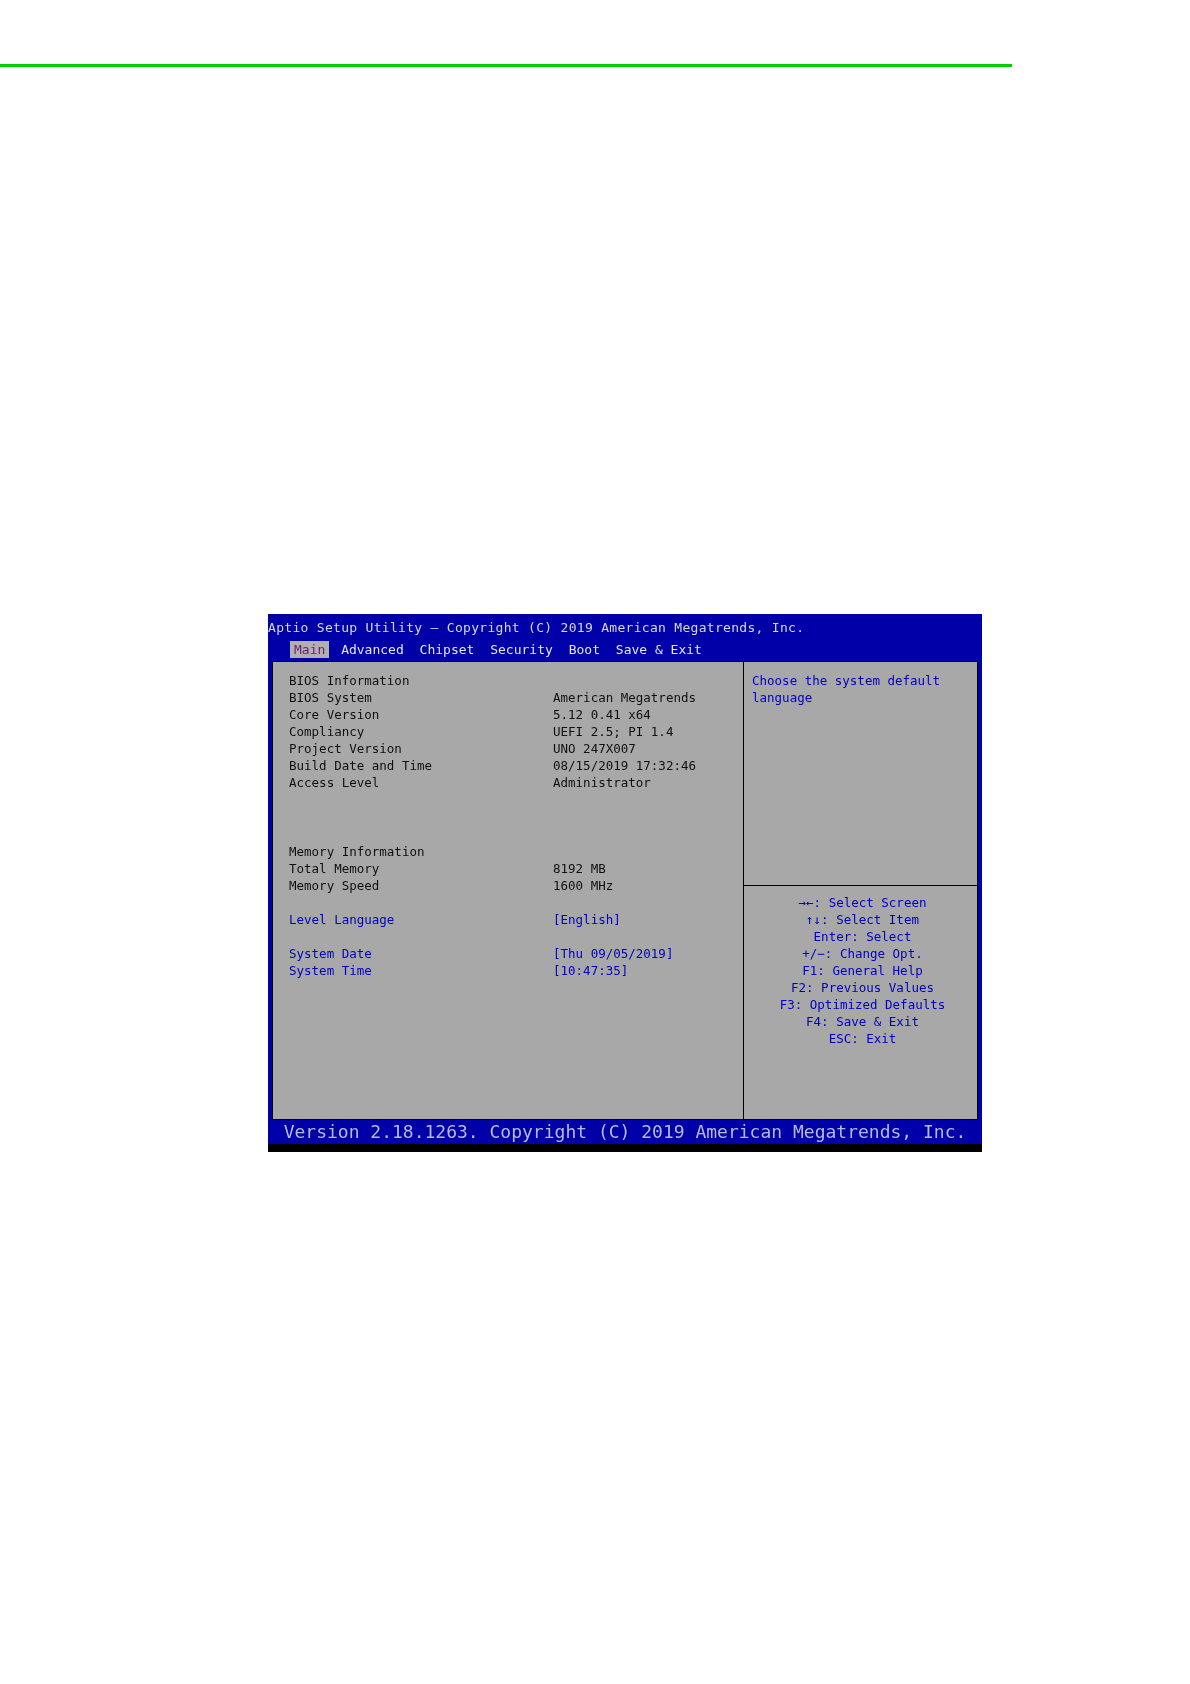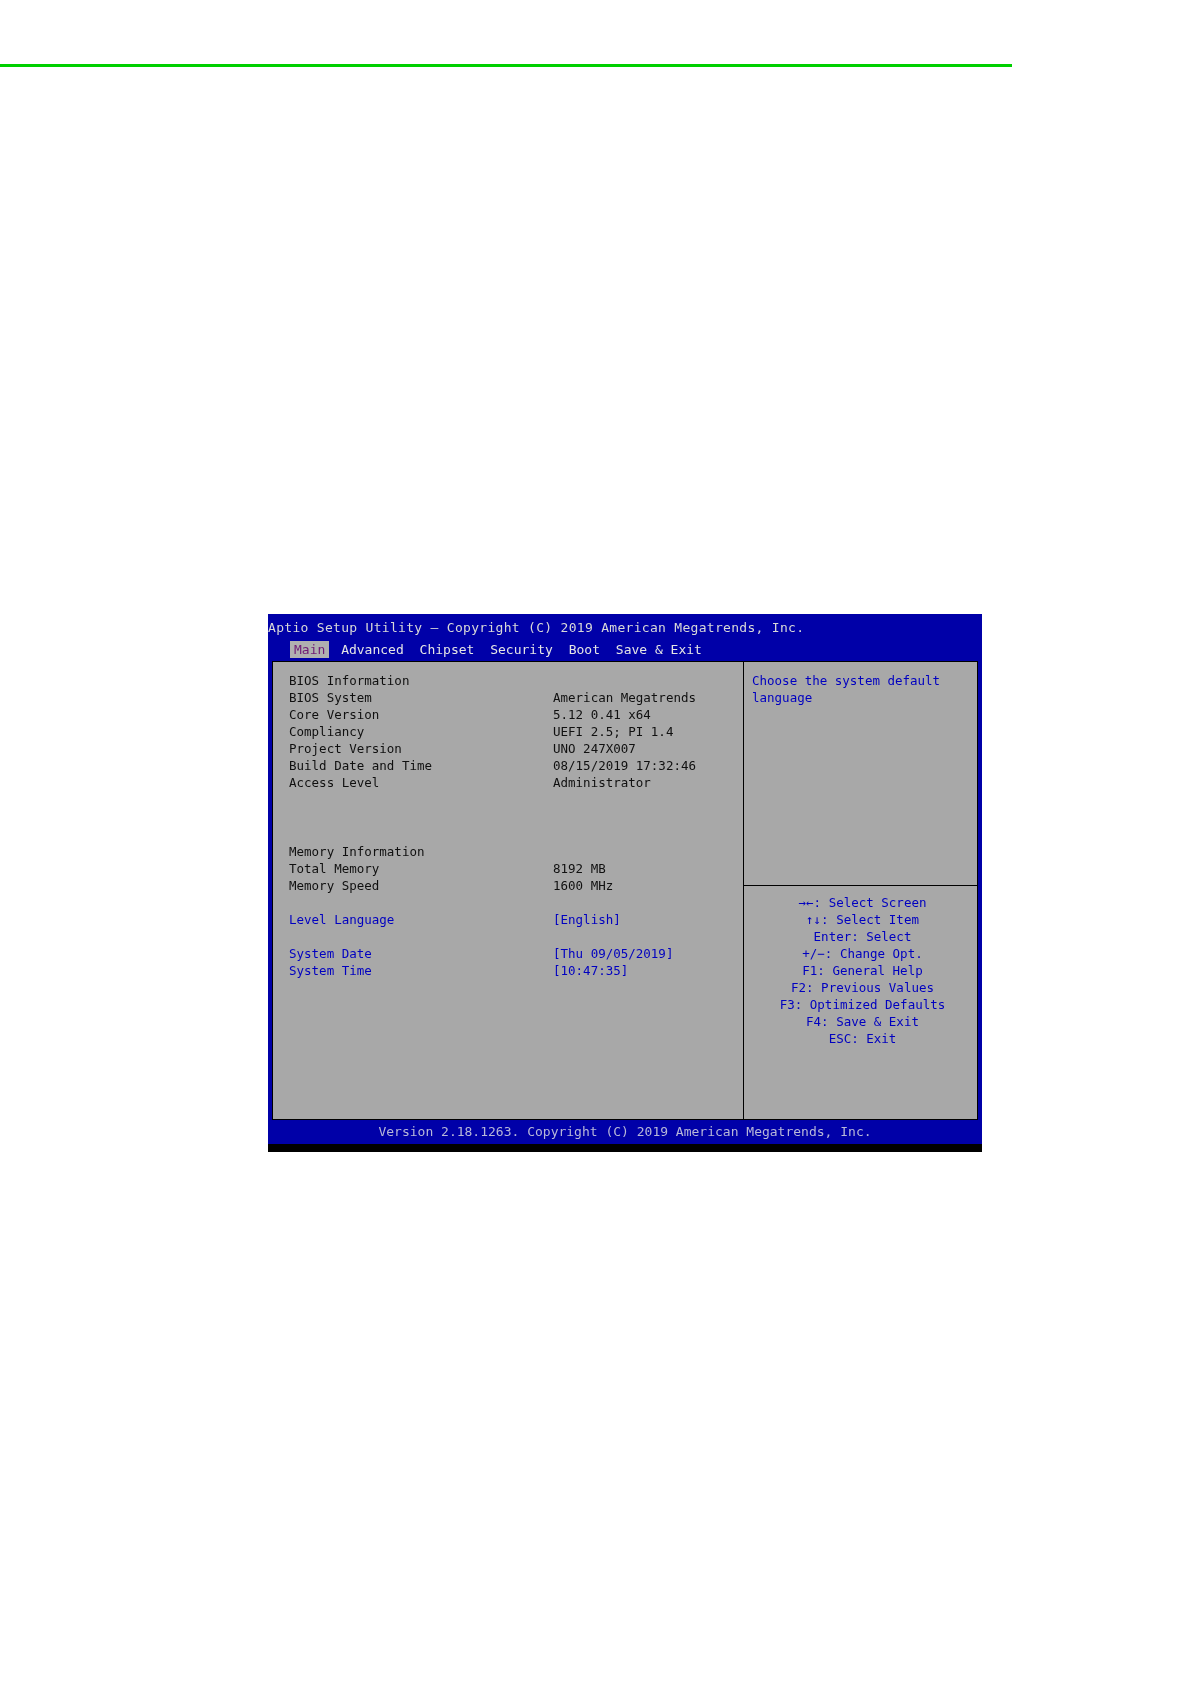--- a/index.html
+++ b/index.html
@@ -138,21 +138,21 @@
     font-size: 12.5px;
     line-height: 17px;
     color: #0000c0;
     white-space: nowrap;
   }
 
   .bios-footer {
     height: 24px;
     background: #0000a8;
     color: #b8b8d8;
-    font-size: 13px;
+    font-size: 18px;
     line-height: 24px;
     text-align: center;
     white-space: nowrap;
   }
 </style>
 </head>
 <body>
 
 <div class="page-rule"></div>
 

